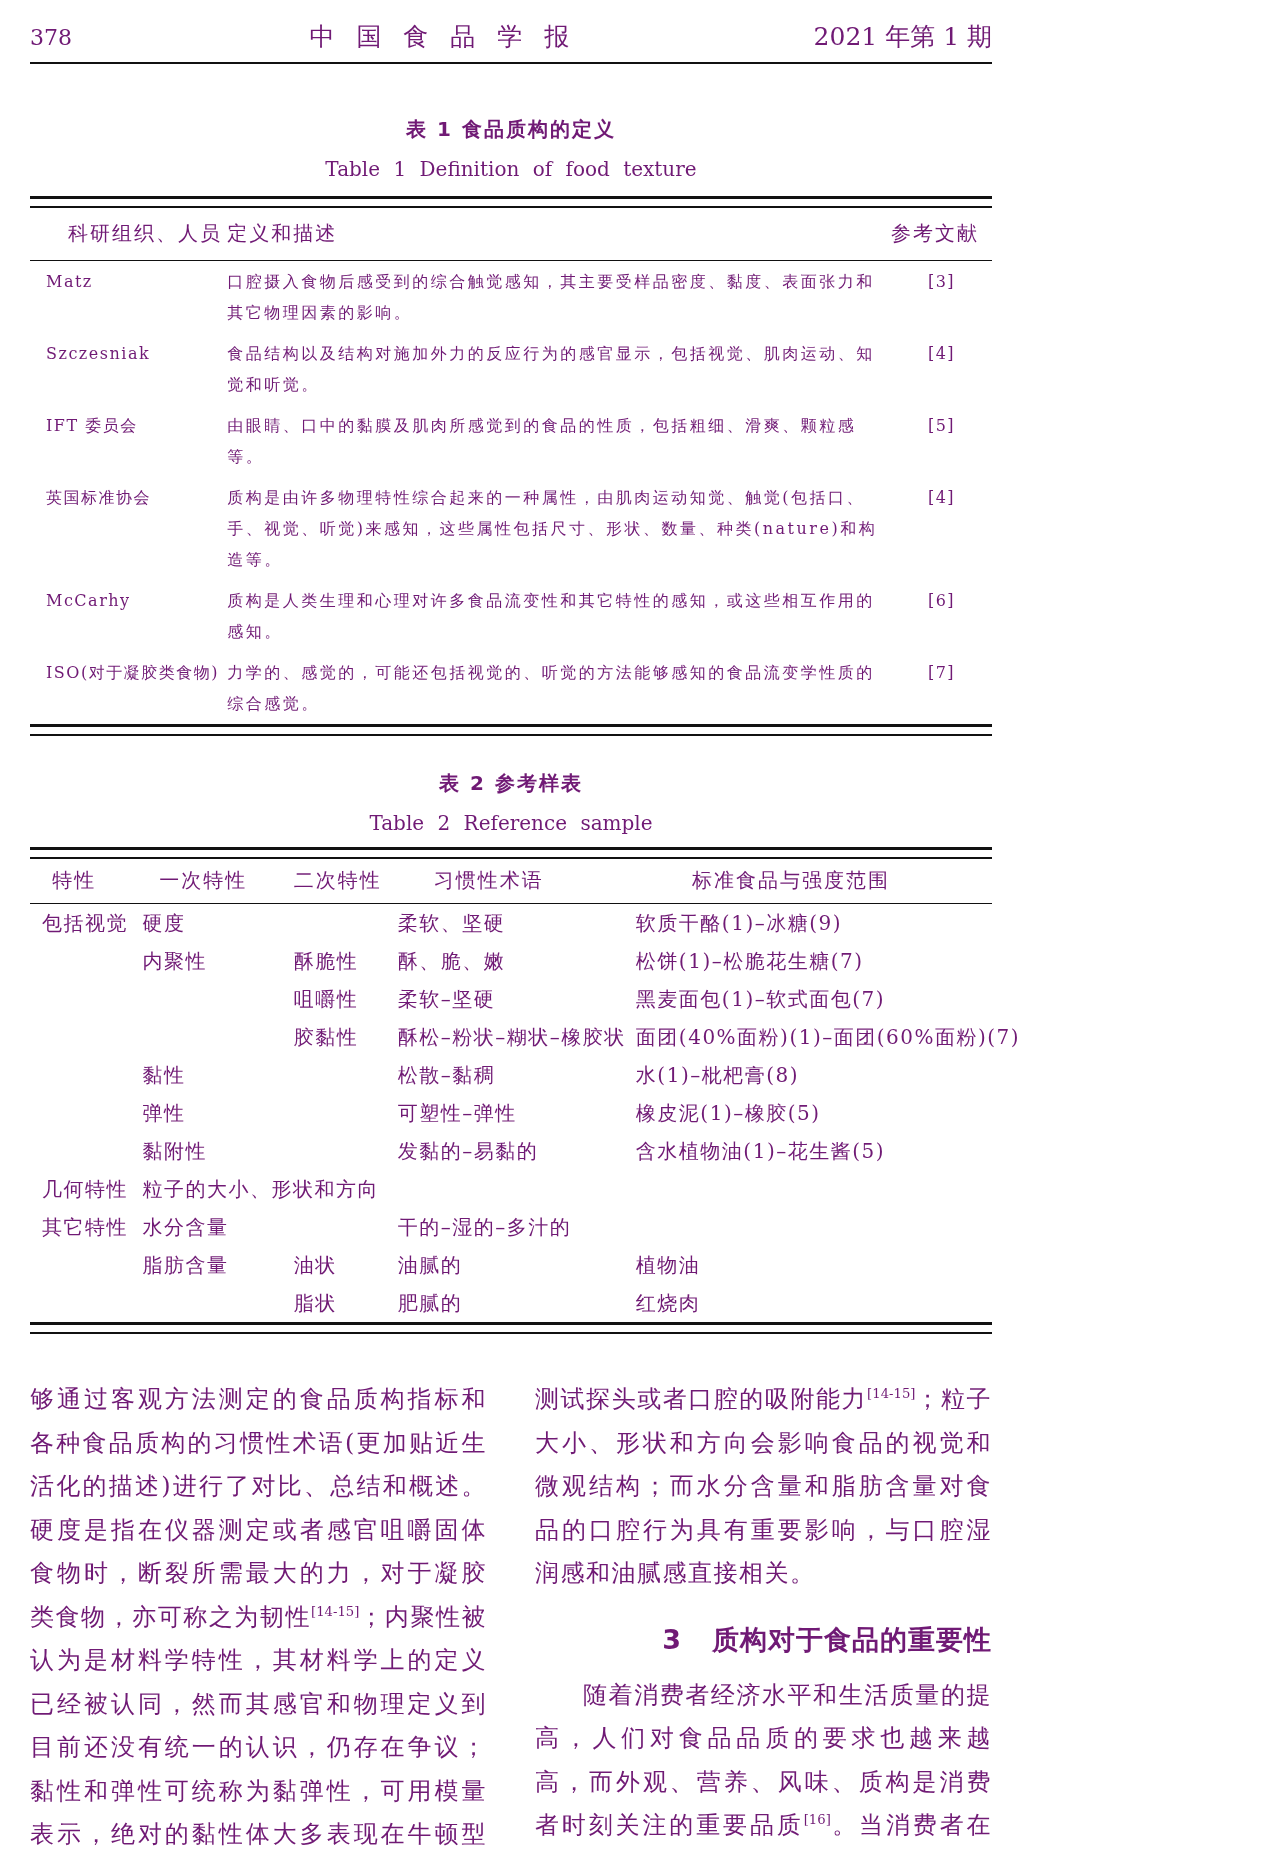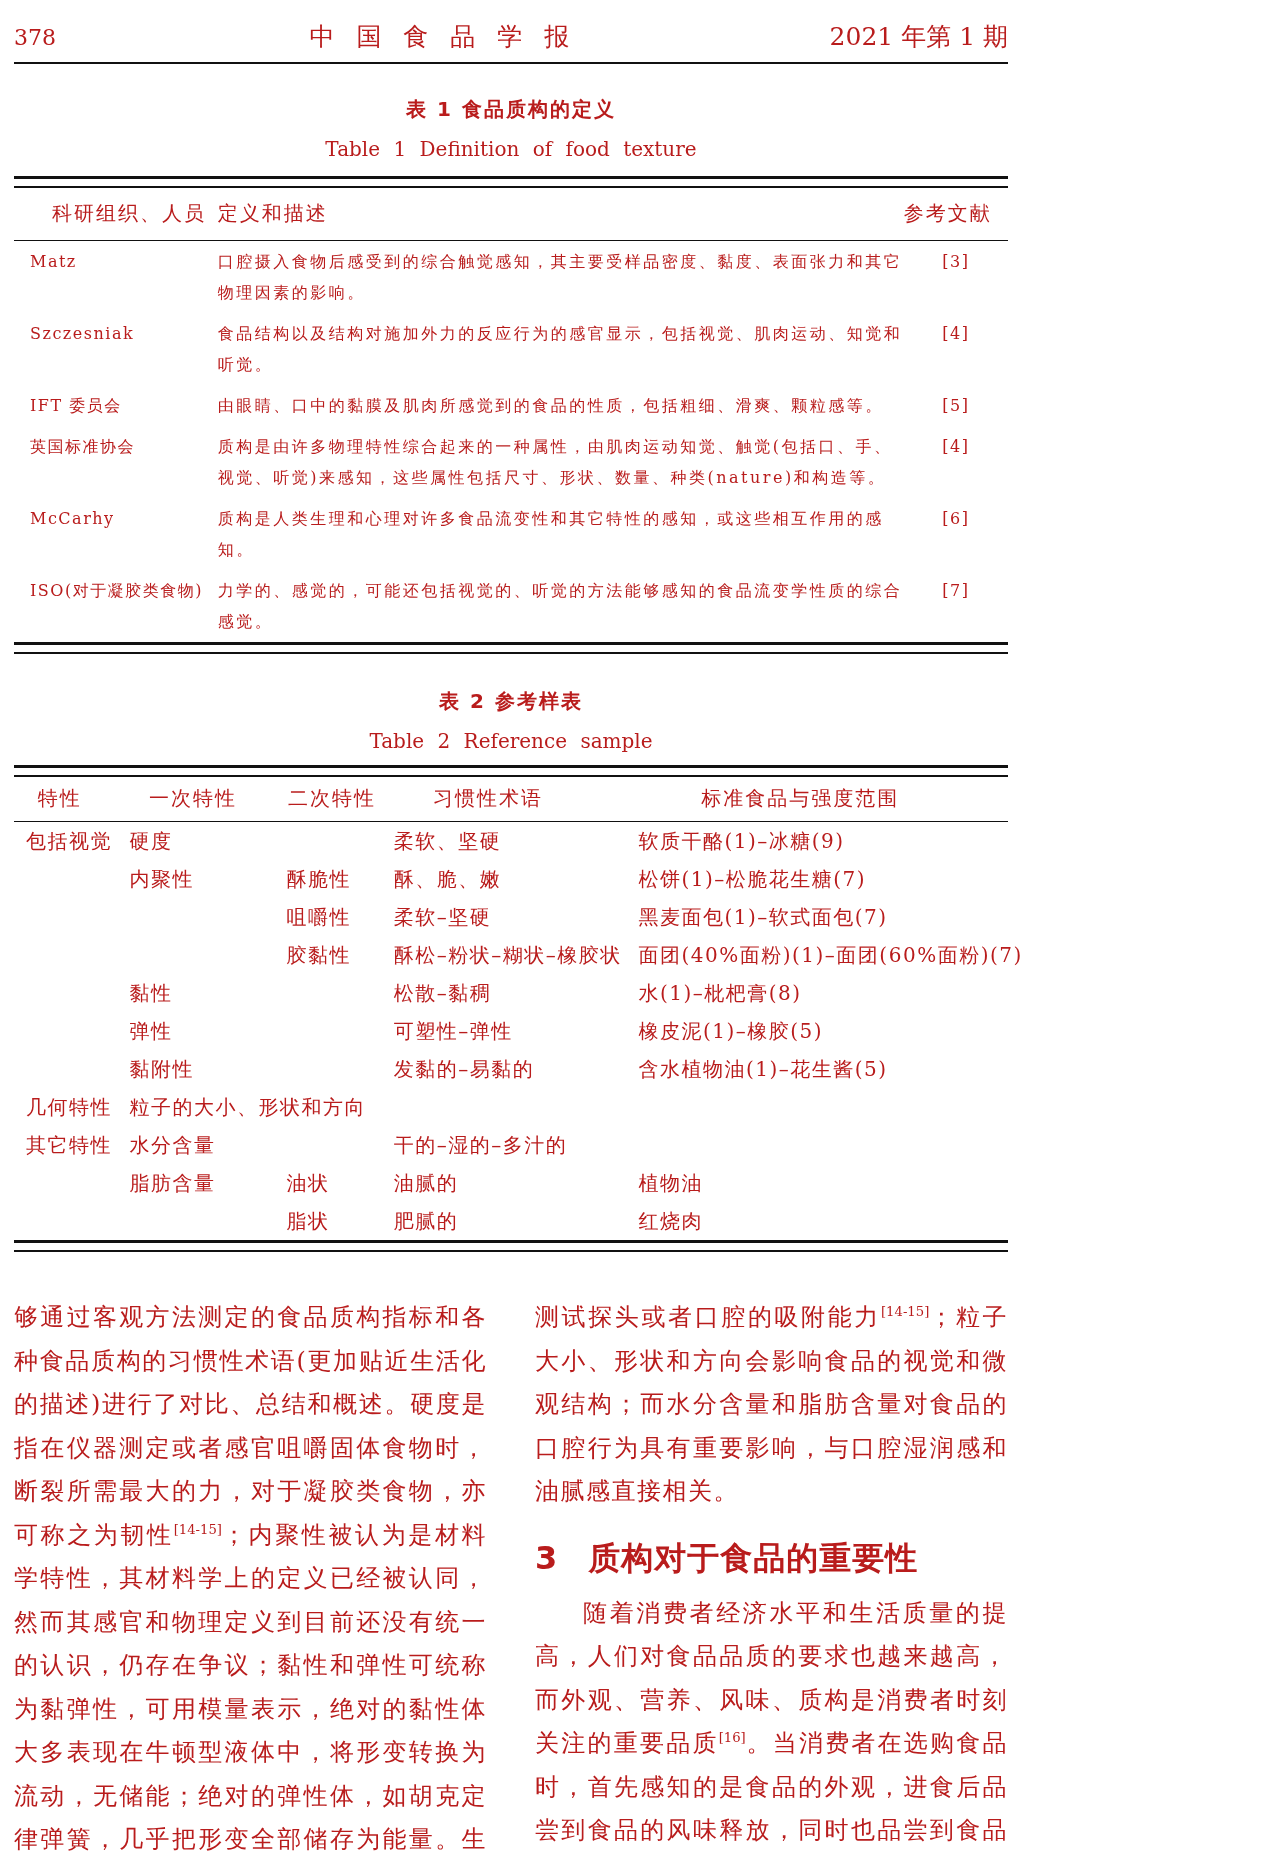--- a/index.html
+++ b/index.html
@@ -1,31 +1,31 @@
 <!DOCTYPE html>
 <html><head>
 <meta charset="utf-8">
 <style>
   html,body{margin:0;padding:0;background:#ffffff;}
   .page{
     width:1022px;height:1853px;box-sizing:border-box;position:relative;
-    background:#fff;color:#b91c1c;padding:0 14px;overflow:hidden;
+    background:#fff;color:#701a75;padding:0 30px;overflow:hidden;
     font-family:"DejaVu Serif","Liberation Serif",serif;
   }
   
   .runhead{display:flex;justify-content:space-between;align-items:baseline;padding-top:20px;}
   .pageno{font-size:22px;}
   .jtitle{font-size:25px;letter-spacing:7px;font-weight:500;}
   .issue{font-size:25px;}
   .head-rule{margin-top:9px;height:0;border-top:2.5px solid #111;}
   
   .cap-zh{text-align:center;font-family:"DejaVu Sans","Liberation Sans",sans-serif;
           font-weight:700;font-size:20px;letter-spacing:2px;}
   .cap-en{text-align:center;font-size:20px;word-spacing:7px;margin-top:14px;}
-  .cap1-zh{margin-top:32px;} .cap2-zh{margin-top:34px;}
+  .cap1-zh{margin-top:52px;} .cap2-zh{margin-top:34px;}
   
   .dbl-rule{height:7px;border-top:3px solid #111;border-bottom:2px solid #111;}
   .t1-top{margin-top:15px;} .t2-top{margin-top:12px;}
   
   table{border-collapse:collapse;width:100%;table-layout:fixed;}
   th{font-weight:normal;}
   .t1 th{font-size:20px;padding:12px 0 13px;border-bottom:1.5px solid #111;letter-spacing:2px;}
   .t1 th.h0{text-align:left;padding-left:38px;}
   .t1 th.h1,.t1 th.h2{text-align:left;}
   .t1 td{vertical-align:top;font-size:16px;line-height:31px;padding:5px 0;letter-spacing:1.5px;}
@@ -38,21 +38,21 @@
   .t2c1{padding-left:24px !important;}
   .t2c2{padding-left:6px !important;}
   .t2c3{padding-left:10px !important;}
   .t2c4{padding-left:46px !important;}
   
   .columns{display:flex;gap:48px;margin-top:44px;}
   .col{flex:1;min-width:0;font-size:24px;line-height:43.5px;text-align:justify;letter-spacing:1.5px;}
   .col p{margin:0;}
   sup{font-size:0.55em;line-height:0;vertical-align:super;letter-spacing:0;}
   .sec-head{font-family:"DejaVu Sans","Liberation Sans",sans-serif;font-weight:700;
-            font-size:32px;letter-spacing:1px;margin:27px 0 17px;text-align:left;line-height:34px;}
+            font-size:27px;letter-spacing:1px;margin:27px 0 17px;text-align:right;line-height:34px;}
   .sec-num{margin-right:30px;}
   .indent{text-indent:2em;}
 </style>
 </head>
 <body>
 
 <div class="page">
 
   <div class="runhead">
     <span class="pageno">378</span>

